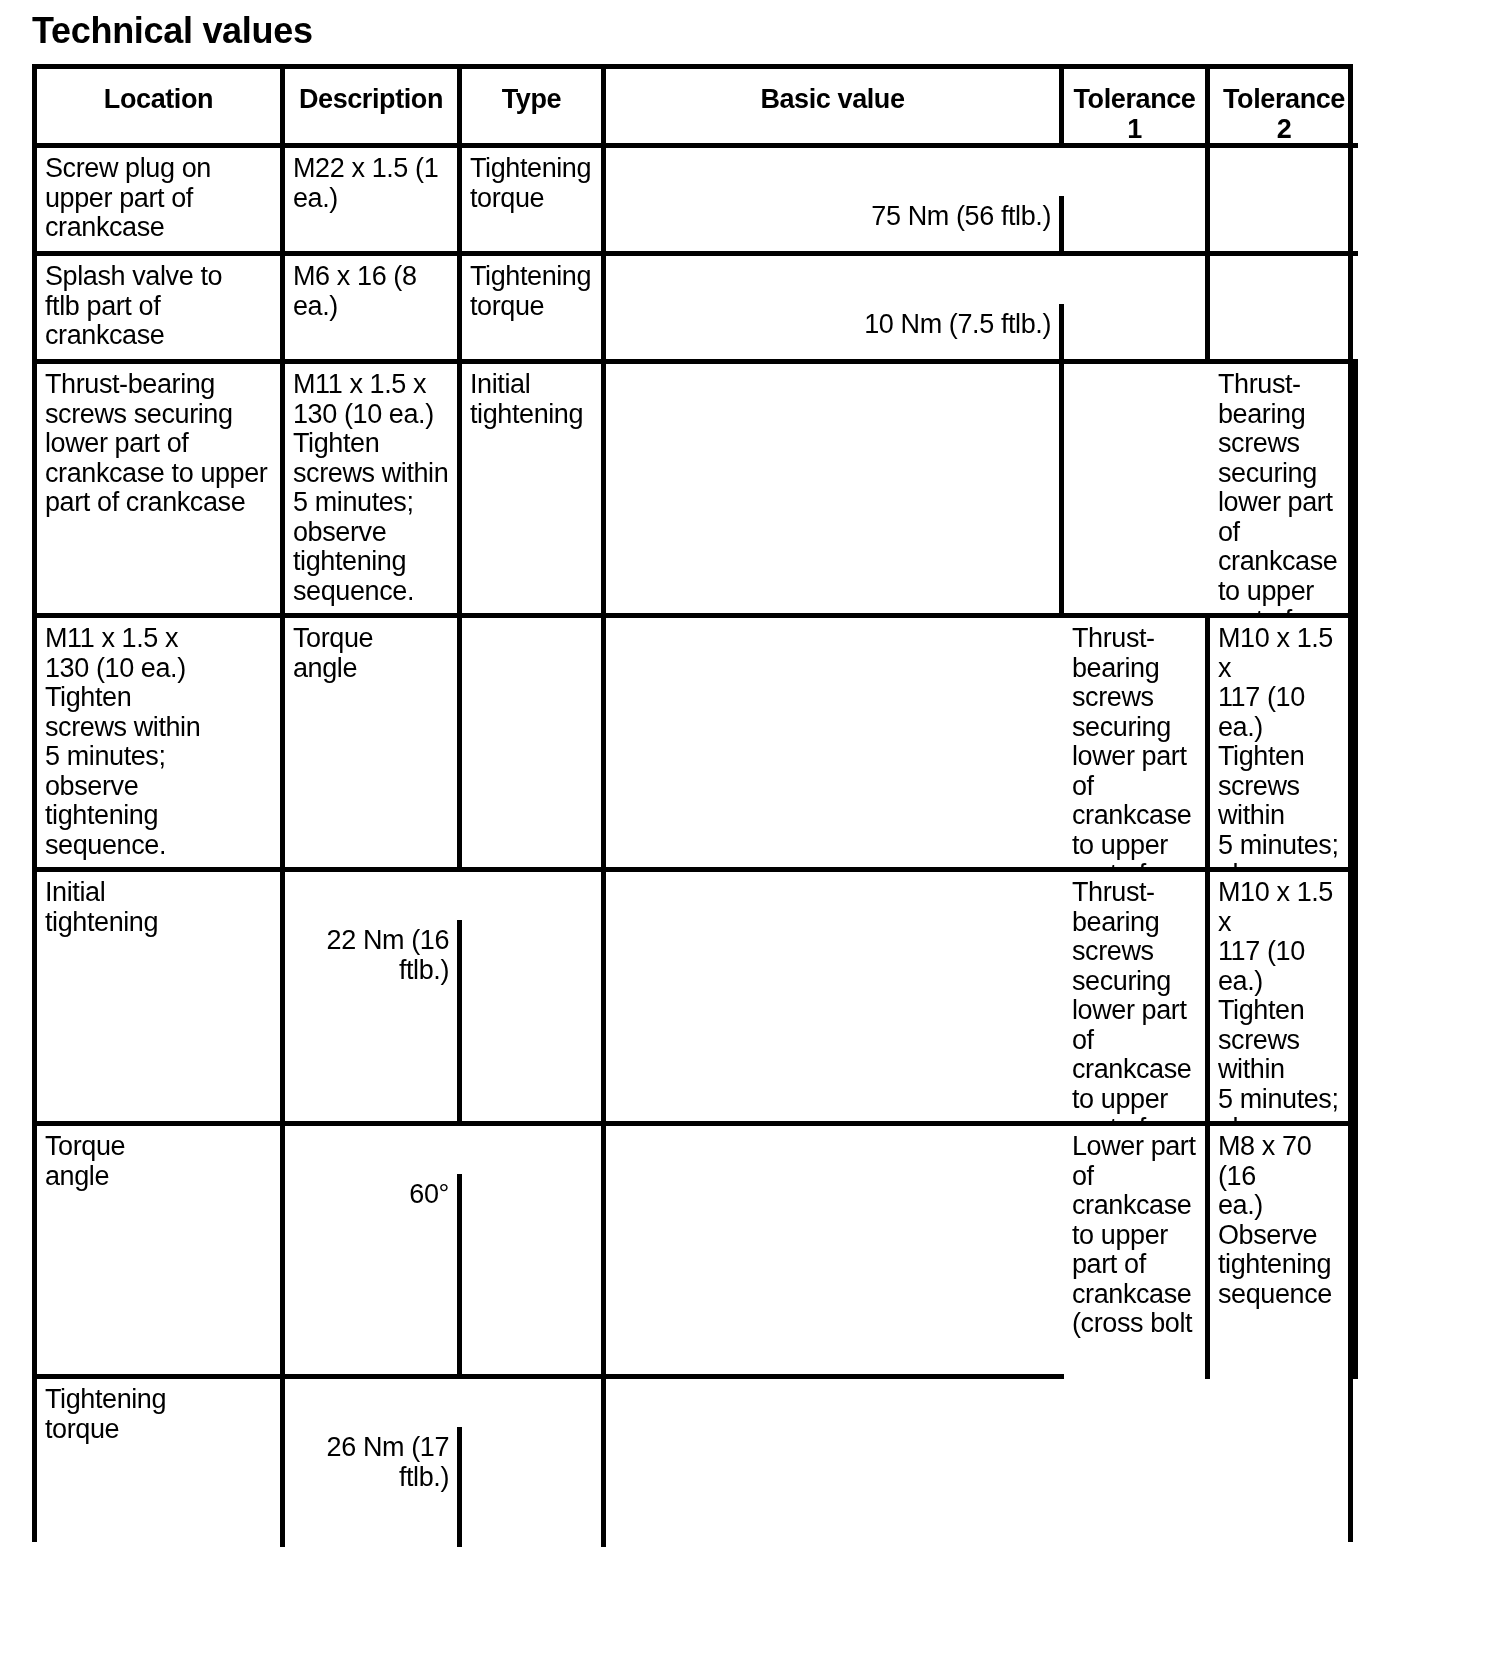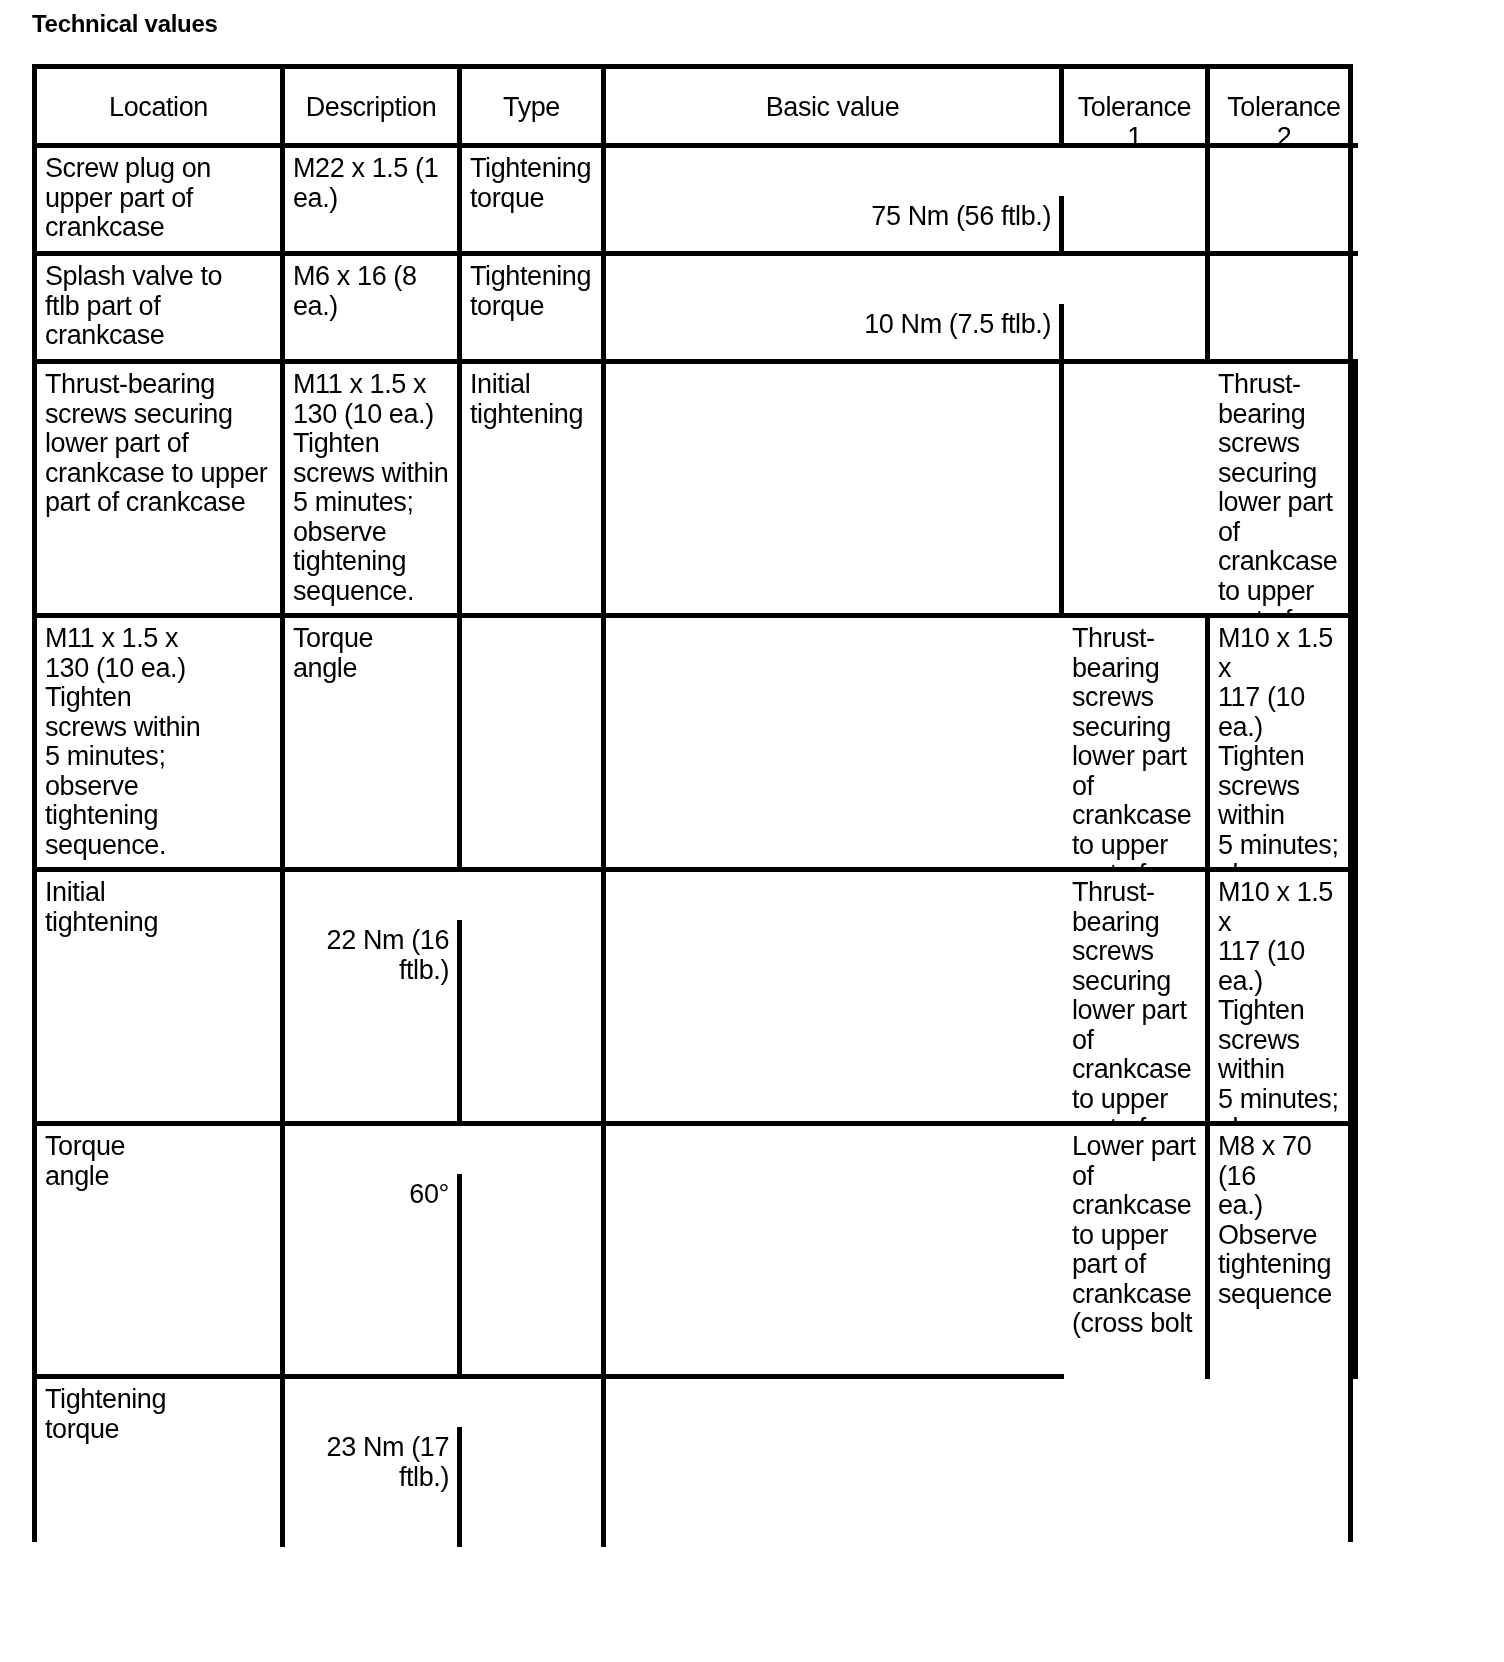--- a/index.html
+++ b/index.html
@@ -12,21 +12,21 @@
       height: 1662px;
       position: relative;
       font-family: "Liberation Sans", sans-serif;
       color: #000000;
       overflow: hidden;
     }
     .title {
       position: absolute;
       left: 32px;
       top: 10px;
-      font-size: 24px;
+      font-size: 36px;
       font-weight: bold;
       letter-spacing: -0.3px;
     }
     .grid {
       position: absolute;
       left: 32px;
       top: 64px;
       width: 1321px;
       height: 1478px;
       display: grid;
@@ -44,23 +44,23 @@
       padding: 6px 8px 0 8px;
       font-size: 27px;
       line-height: 29.5px;
       letter-spacing: -0.4px;
       overflow: hidden;
       white-space: pre-line;
     }
     .cell.last-col { border-right: none; }
     .cell.open-bottom { border-bottom: none; }
     .hdr {
-      font-weight: normal;
+      font-weight: bold;
       text-align: center;
-      padding-top: 24px;
+      padding-top: 16px;
     }
     .num {
       text-align: right;
       padding-right: 8px;
       margin-top: 48px;
     }
   </style>
 </head>
 <body>
 
@@ -176,16 +176,16 @@
   <div class="cell open-bottom">Lower part of
 crankcase to upper
 part of crankcase
 (cross bolt</div>
   <div class="cell open-bottom">M8 x 70 (16
 ea.) Observe
 tightening
 sequence</div>
   <div class="cell open-bottom">Tightening
 torque</div>
-  <div class="cell num open-bottom">23 Nm (17 ftlb.)</div>
+  <div class="cell num open-bottom">26 Nm (17 ftlb.)</div>
   <div class="cell open-bottom"></div>
   <div class="cell last-col open-bottom"></div>
 </div>
 
 </body></html>

